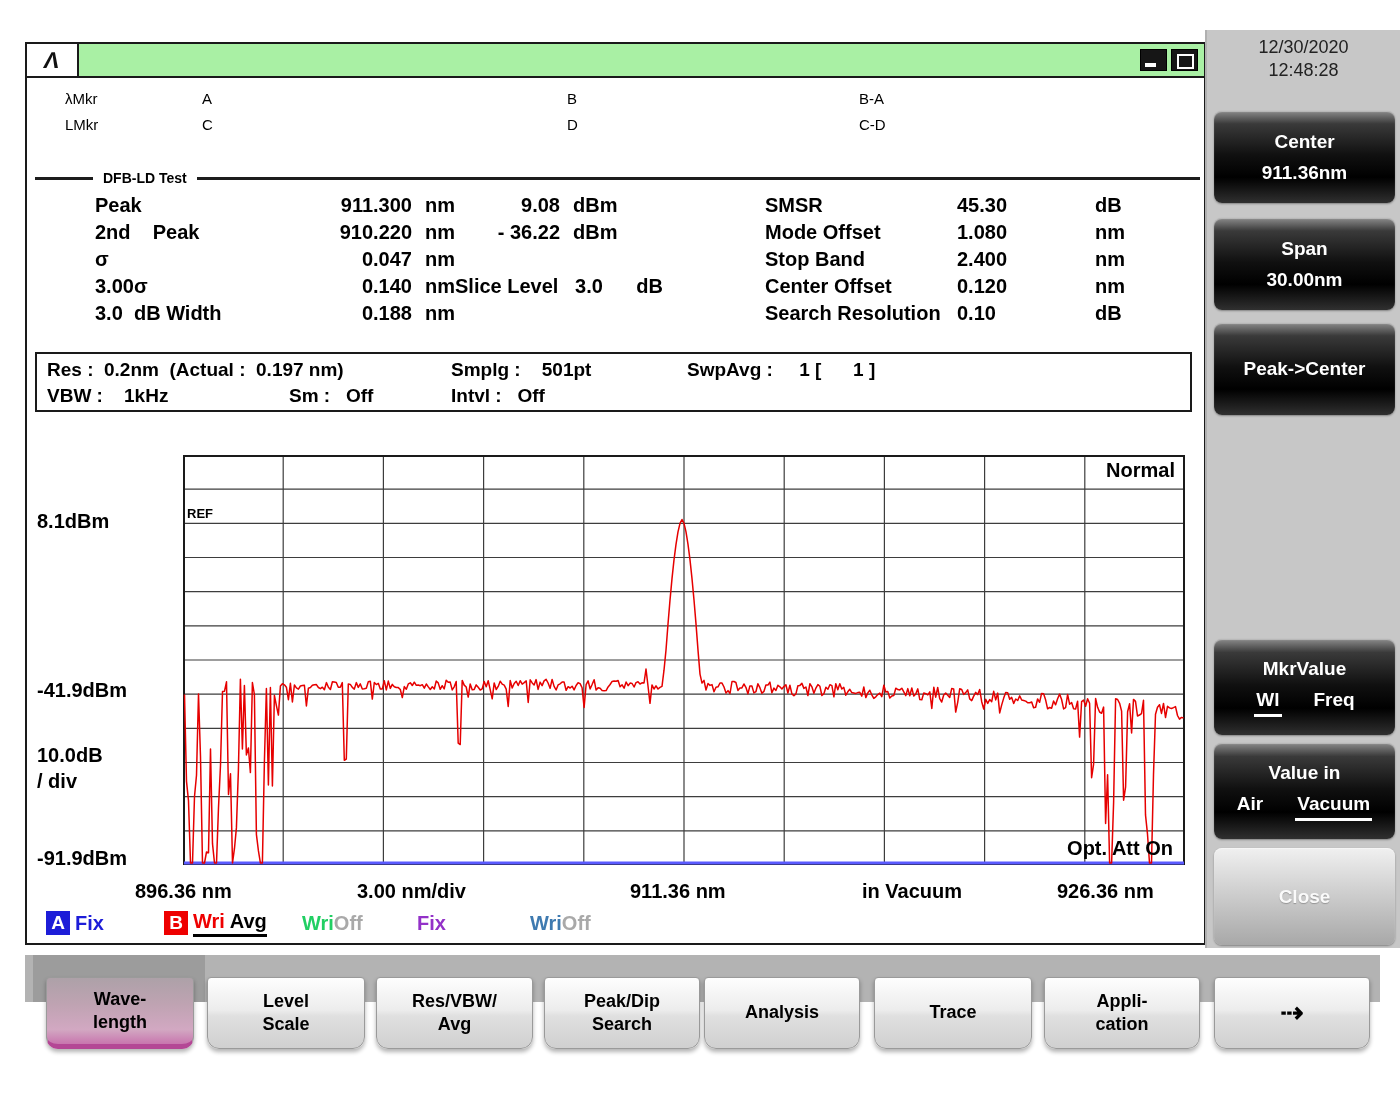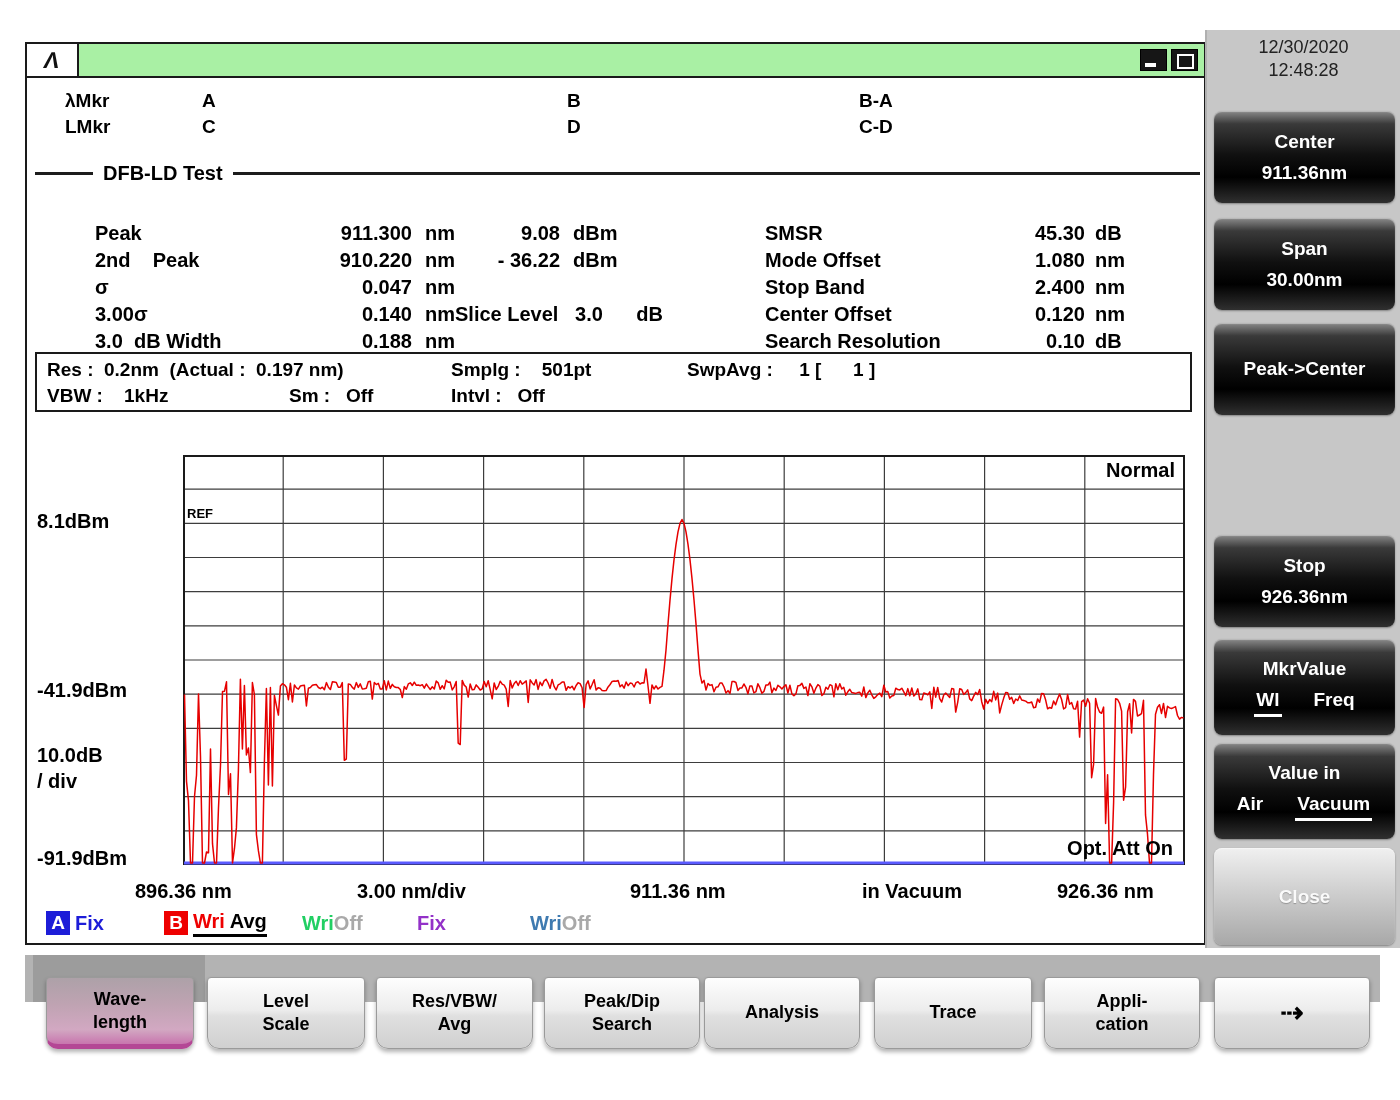--- a/index.html
+++ b/index.html
@@ -17,39 +17,39 @@
     display:flex;align-items:center;justify-content:center;}
   .logo-glyph{font-weight:bold;font-size:23px;transform:skewX(-10deg);color:#111;}
   .title-green{flex:1;background:#a9f0a4;position:relative;}
   .win-btn{position:absolute;top:5px;width:27px;height:22px;background:#161616;border:1px solid #000;box-sizing:border-box;}
   .win-btn.b1{right:37px;}
   .win-btn.b2{right:6px;}
   .win-btn .bar{position:absolute;left:4px;bottom:3px;width:11px;height:4px;background:#fff;}
   .win-btn .ring{position:absolute;left:5px;top:4px;width:13px;height:11px;border:2px solid #fff;background:#161616;}
 
   
-  .hdr-lbl{position:absolute;font-weight:bold;font-size:19px;color:#000;}
+  .hdr-lbl{position:absolute;font-weight:normal;font-size:15px;color:#000;}
 
   
   .section-rule{position:absolute;left:8px;right:4px;top:110px;display:flex;align-items:center;}
   .section-rule .ln-s{width:58px;border-top:3px solid #1d1d1d;}
   .section-rule .ln-l{flex:1;border-top:3px solid #1d1d1d;}
-  .section-rule .sec-name{margin:8px 10px;font-weight:bold;font-size:20px;}
+  .section-rule .sec-name{margin:16px 10px;font-weight:bold;font-size:14px;}
 
   
   .mrow{position:absolute;left:0;width:1177px;height:26px;font-weight:bold;font-size:20px;}
-  .mrow span{display:inline-block;margin-top:28px;}
+  .mrow span{display:inline-block;}
   .mrow .lab{position:absolute;left:68px;white-space:pre;}
   .mrow .v1{position:absolute;left:240px;width:145px;text-align:right;}
   .mrow .u1{position:absolute;left:398px;}
   .mrow .v2{position:absolute;left:430px;width:103px;text-align:right;}
   .mrow .u2{position:absolute;left:546px;}
   .mrow .slice{position:absolute;left:428px;white-space:pre;}
   .mrow .rlab{position:absolute;left:738px;white-space:pre;}
-  .mrow .rv{position:absolute;left:930px;width:128px;text-align:right;}
+  .mrow .rv{position:absolute;left:930px;width:128px;text-align:left;}
   .mrow .ru{position:absolute;left:1068px;}
 
   
   .res-box{position:absolute;left:8px;top:308px;width:1157px;height:60px;
     border:2px solid #1a1a1a;box-sizing:border-box;font-weight:bold;font-size:19px;}
   .res-box span{position:absolute;white-space:pre;}
 
   
   #chart{position:absolute;left:156px;top:411px;width:1002px;height:410px;background:#fff;}
   #chart .ov{position:absolute;font-weight:bold;color:#000;}
@@ -254,24 +254,20 @@
     <span>Center</span>
     <span>911.36nm</span>
   </div>
   <div class="sbtn" style="top:188px">
     <span>Span</span>
     <span>30.00nm</span>
   </div>
   <div class="sbtn" style="top:293px">
     <span>Peak-&gt;Center</span>
   </div>
-  <div class="sbtn" style="top:505px">
-    <span>Stop</span>
-    <span>926.36nm</span>
-  </div>
   <div class="sbtn" style="top:609px;height:96px">
     <span>MkrValue</span>
     <span class="opts">
       <span class="opt sel">Wl</span>
       <span class="opt">Freq</span>
     </span>
   </div>
   <div class="sbtn" style="top:713px;height:96px">
     <span>Value in</span>
     <span class="opts">

